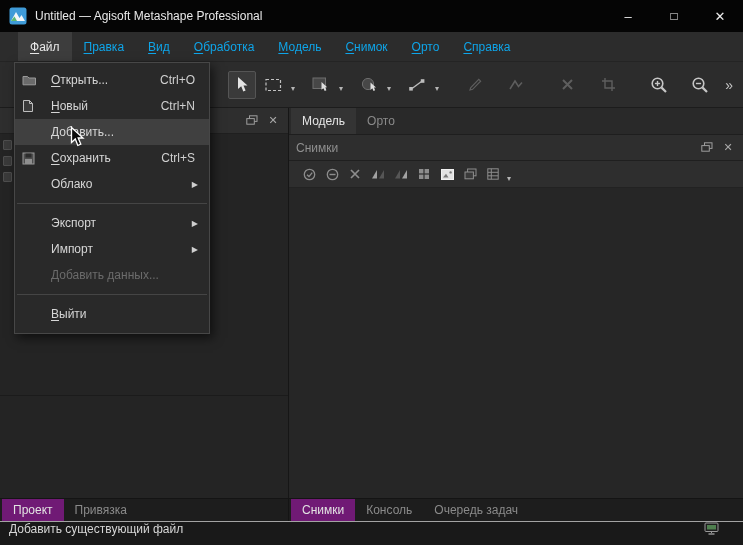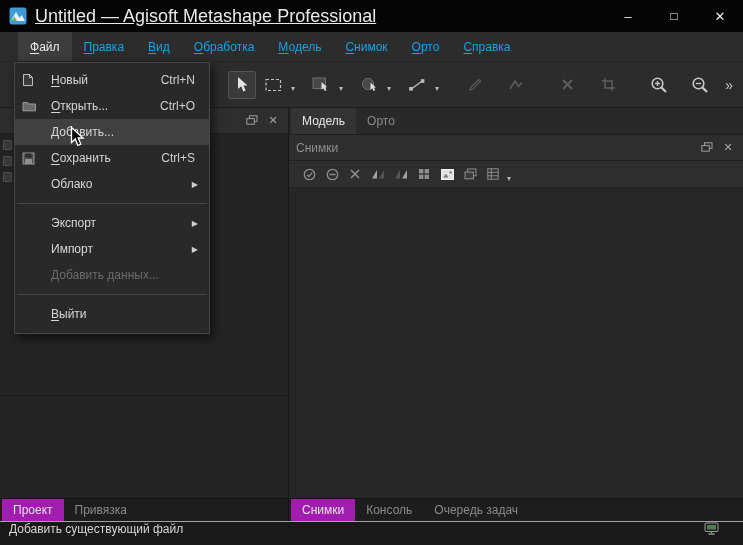--- a/index.html
+++ b/index.html
@@ -3,21 +3,21 @@
 <meta charset="utf-8">
 <style>
   * { margin:0; padding:0; box-sizing:border-box; }
   html,body { background:#101010; }
   body { font-family:"Liberation Sans", sans-serif; }
   .app { position:relative; width:743px; height:545px; background:#262626; overflow:hidden; color:#d8d8d8; font-size:12px; }
 
   
   .titlebar { height:32px; background:#050505; display:flex; align-items:center; }
   .app-logo { width:18px; height:18px; margin:0 8px 0 9px; flex:0 0 auto; }
-  .win-title { color:#e9e9e9; font-size:18px;text-decoration:underline; }
+  .win-title { color:#e9e9e9; font-size:12px; }
   .win-controls { margin-left:auto; display:flex; height:100%; }
   .win-btn { width:46px; height:100%; display:flex; align-items:center; justify-content:center; color:#eeeeee; font-size:13px; }
   .win-btn.max { font-size:12px; }
 
   
   .menubar { height:30px; background:#2c2c2c; display:flex; align-items:stretch; padding-left:18px; border-bottom:1px solid #242424; }
   .menu-item { padding:0 12px; display:flex; align-items:center; color:#0ea5e9; white-space:nowrap; }
   .menu-item.active { background:#3d3d3d; color:#e8e8e8; }
   .u { text-decoration:underline; text-underline-offset:2px; }
 
@@ -44,21 +44,21 @@
   .view-tab.selected { background:#343434; color:#e6e6e6; }
   .photos-toolbar { height:27px; background:#2e2e2e; border-bottom:1px solid #222222; display:flex; align-items:center; padding-left:10px; }
   .ph-icon { width:20px; height:20px; display:flex; align-items:center; justify-content:center; margin-right:3px; color:#8d8d8d; }
   .photos-content { flex:1; background:#262626; }
 
   
   .bottom-tabs { height:23px; background:#1d1d1d; border-top:1px solid #141414; display:flex; align-items:stretch; }
   .bt-left { width:289px; flex:0 0 auto; display:flex; padding-left:2px; border-right:1px solid #141414; }
   .bt-right { display:flex; padding-left:2px; }
   .b-tab { padding:0 11px; display:flex; align-items:center; color:#8a8a8a; }
-  .b-tab.selected { background:#a21caf; color:#e2e2e2; }
+  .b-tab.selected { background:#701a75; color:#e2e2e2; }
 
   
   .statusbar { height:24px; background:#191919; border-top:1px solid #a3a3a3; display:flex; align-items:flex-start; padding:0 9px; color:#d6d6d6; }
   .status-icon { margin-left:auto; margin-right:14px; display:flex; align-items:center; }
 
   
   .file-menu { position:absolute; left:14px; top:62px; width:196px; background:#292929; border:1px solid #474747; box-shadow:3px 4px 10px rgba(0,0,0,0.6); z-index:50; padding:4px 0 6px 0; }
   .fm-item { height:26px; display:flex; align-items:center; padding:0 6px 0 7px; color:#d6d6d6; }
   .fm-item.hl { background:#404040; }
   .fm-item.disabled { color:#6b6b6b; }
@@ -353,36 +353,36 @@
           <rect x="3" y="3" width="9" height="4.5" fill="#4f7f4f"></rect>
           <line x1="7.5" y1="9.5" x2="7.5" y2="11" stroke="#9a9a9a"></line>
           <line x1="4.5" y1="12" x2="10.5" y2="12" stroke="#9a9a9a" stroke-width="1.4"></line>
         </svg>
     </span>
   </div>
 
   <div class="file-menu">
     <div class="fm-item">
       <span class="fm-icon">
+        <svg width="15" height="12" viewBox="0 0 15 12">
+            <path d="M1 2.5 H5.5 L7 4 H13.5 V10.8 H1 Z" fill="#6b6b6b" stroke="#9a9a9a"></path>
+          </svg>
+      </span>
+      <span class="fm-label"><span></span><span class="u">О</span><span>ткрыть...</span></span>
+      <span class="fm-shortcut">Ctrl+O</span>
+    </div>
+    <div class="fm-item">
+      <span class="fm-icon">
         <svg width="12" height="14" viewBox="0 0 12 14">
             <path d="M1.5 1.5 H7.5 L10.5 4.5 V12.5 H1.5 Z" fill="#3b3b3b" stroke="#bdbdbd"></path>
             <path d="M7.5 1.5 V4.5 H10.5" fill="none" stroke="#bdbdbd"></path>
           </svg>
       </span>
       <span class="fm-label"><span></span><span class="u">Н</span><span>овый</span></span>
       <span class="fm-shortcut">Ctrl+N</span>
-    </div>
-    <div class="fm-item">
-      <span class="fm-icon">
-        <svg width="15" height="12" viewBox="0 0 15 12">
-            <path d="M1 2.5 H5.5 L7 4 H13.5 V10.8 H1 Z" fill="#6b6b6b" stroke="#9a9a9a"></path>
-          </svg>
-      </span>
-      <span class="fm-label"><span></span><span class="u">О</span><span>ткрыть...</span></span>
-      <span class="fm-shortcut">Ctrl+O</span>
     </div>
     <div class="fm-item hl">
       <span class="fm-icon"></span>
       <span class="fm-label"><span>Добавить...</span><span class="u"></span><span></span></span>
     </div>
     <div class="fm-item">
       <span class="fm-icon">
         <svg width="13" height="13" viewBox="0 0 13 13">
             <rect x="1" y="1" width="11" height="11" fill="#4e4e4e" stroke="#9a9a9a"></rect>
             <rect x="3.5" y="1.5" width="6" height="4" fill="#2c2c2c"></rect>

